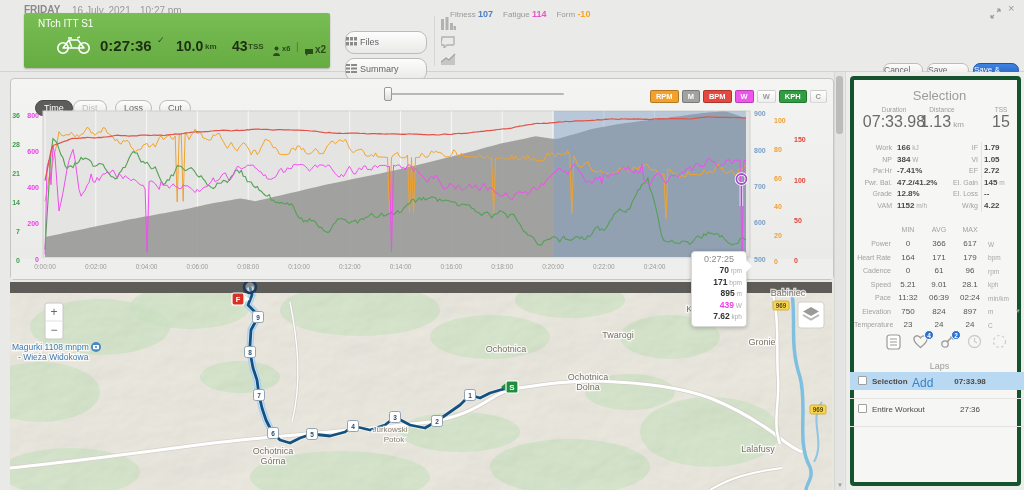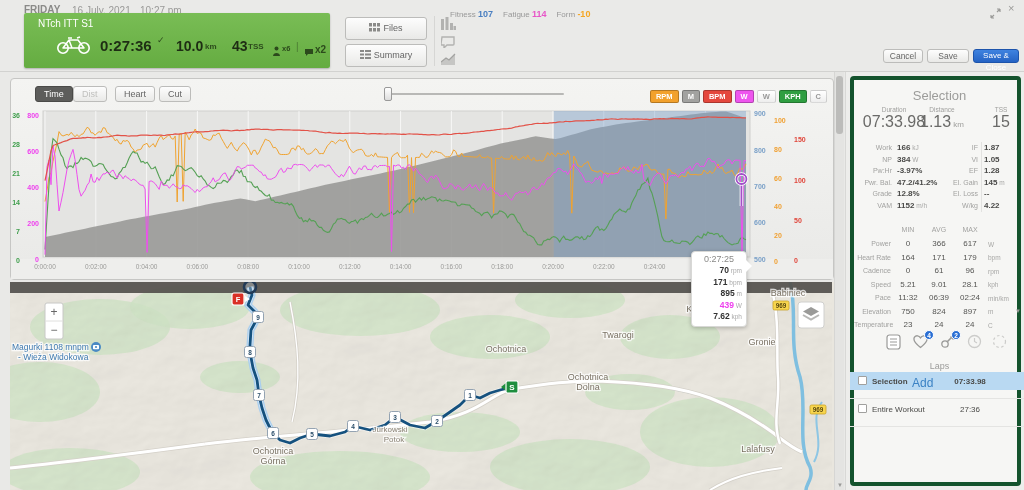--- a/index.html
+++ b/index.html
@@ -11,22 +11,22 @@
   #topbar { position:absolute; left:0; top:0; width:1024px; height:72px; background:#eaeae8; border-bottom:1px solid #d2d2d0; }
   .hdr-day { font-size:10px; font-weight:bold; color:#8a8a88; }
   .hdr-date,.hdr-time { font-size:10px; color:#9a9a98; }
   .metric-label { font-size:8px; color:#999; }
   .metric-value { font-size:9px; font-weight:bold; }
   #workout-bar { position:absolute; left:24px; top:13px; width:306px; height:55px;
     background:linear-gradient(#79bd55,#65ac41); border-radius:2px; box-shadow:0 1px 2px rgba(0,0,0,.25); }
   #workout-title { position:absolute; left:14px; top:5px; font-size:10px; color:#fff; }
   .big-num { font-size:14px; font-weight:bold; color:#1e2d14; }
   .unit-sm { font-size:8px; font-weight:bold; color:#2c4a1c; }
-  .btn { display:inline-block; background:linear-gradient(#fdfdfd,#e9e9e7); border:1px solid #bcbcba; border-radius:3px;
-    color:#666; font-size:9px; text-align:center; cursor:pointer; }
+  .btn { display:inline-block; background:linear-gradient(#fdfdfd,#e9e9e7); border:1px solid #bcbcba; border-radius:9px;
+    color:#666; font-size:9px; cursor:pointer;margin-top:14px; }
   .btn-blue { background:linear-gradient(#3f83e0,#2563c4); border:1px solid #1d54ab; color:#fff; }
   
   #chart-panel { position:absolute; left:10px; top:78px; width:824px; height:202px;
     background:linear-gradient(#f4f4f2,#e9e9e7); border:1px solid #c6c6c4; border-radius:4px; }
   .ctl-btn { position:absolute; top:7px; height:16px; line-height:14px; padding:0 8px; font-size:9px; }
   .ctl-btn.active { background:#5d5d5b; border-color:#4a4a48; color:#fff; }
   .ctl-btn.disabled { color:#c0c0be; }
   .chan-btn { display:inline-block; margin-left:3px; padding:1px 5px; font-size:7.5px; font-weight:bold;
     border-radius:2px; border:1px solid rgba(0,0,0,.15); color:#999; background:linear-gradient(#fff,#eee); cursor:pointer; }
   #slider-track { position:absolute; left:375px; top:14px; width:178px; height:2px; background:#b8b8b6; border-radius:1px; }
@@ -167,21 +167,21 @@
 
     <div class="btn abs" style="left:883px;top:49px;width:40px;height:14px;line-height:12px;font-size:8.5px"><span>Cancel</span></div>
     <div class="btn abs" style="left:927px;top:49px;width:42px;height:14px;line-height:12px;font-size:8.5px"><span>Save</span></div>
     <div class="btn btn-blue abs" style="left:973px;top:49px;width:46px;height:14px;line-height:12px;font-size:8px"><span>Save &amp; Close</span></div>
   </div>
 
   <div id="chart-panel">
     <div id="chart-controls">
         <div class="btn ctl-btn active" style="left:24px">Time</div>
         <div class="btn ctl-btn disabled" style="left:62px">Dist</div>
-        <div class="btn ctl-btn " style="left:104px">Heart</div>
+        <div class="btn ctl-btn " style="left:104px">Loss</div>
         <div class="btn ctl-btn " style="left:148px">Cut</div>
       </div>
     <div id="slider-track">
         <div id="slider-thumb"></div>
       </div>
     <div class="abs" style="right:6px;top:6px" id="channel-buttons"><span class="chan-btn" style="background: linear-gradient(rgb(242, 161, 44), rgb(242, 161, 44)); color: rgb(255, 255, 255); border-color: rgba(0, 0, 0, 0.25);">RPM</span><span class="chan-btn" style="background: linear-gradient(rgb(162, 162, 160), rgb(162, 162, 160)); color: rgb(255, 255, 255); border-color: rgba(0, 0, 0, 0.25);">M</span><span class="chan-btn" style="background: linear-gradient(rgb(228, 72, 62), rgb(228, 72, 62)); color: rgb(255, 255, 255); border-color: rgba(0, 0, 0, 0.25);">BPM</span><span class="chan-btn" style="background: linear-gradient(rgb(238, 85, 238), rgb(238, 85, 238)); color: rgb(255, 255, 255); border-color: rgba(0, 0, 0, 0.25);">W</span><span class="chan-btn">W</span><span class="chan-btn" style="background: linear-gradient(rgb(47, 158, 65), rgb(47, 158, 65)); color: rgb(255, 255, 255); border-color: rgba(0, 0, 0, 0.25);">KPH</span><span class="chan-btn">C</span></div>
     <svg id="chart-svg" width="822" height="170" style="position:absolute;left:0;top:30px">
         <rect x="32" y="2" width="707" height="146" fill="#e4e4e2" stroke="#d0d0ce" stroke-width="1"></rect>
         <rect x="0" y="150" width="822" height="20" fill="#eeeeec"></rect>
         <line x1="34" y1="2" x2="34" y2="148" stroke="rgba(255,255,255,.7)" stroke-width="1"></line>
@@ -415,33 +415,33 @@
             <div class="sum-label">TSS</div>
             <div class="sum-value">15</div>
           </div>
         </div>
       <div id="sel-stats">
           <div class="stat-label" style="left:0;top:64px;width:38px">Work</div>
           <div class="stat-value" style="left:43px;top:63px">166<span class="stat-unit"> kJ</span></div>
           <div class="stat-label" style="left:0;top:75.5px;width:38px">NP</div>
           <div class="stat-value" style="left:43px;top:74.5px">384<span class="stat-unit"> W</span></div>
           <div class="stat-label" style="left:0;top:87px;width:38px">Pw:Hr</div>
-          <div class="stat-value" style="left:43px;top:86px">-3.97%</div>
+          <div class="stat-value" style="left:43px;top:86px">-7.41%</div>
           <div class="stat-label" style="left:0;top:98.5px;width:38px">Pwr. Bal.</div>
           <div class="stat-value" style="left:43px;top:97.5px">47.2/41.2%</div>
           <div class="stat-label" style="left:0;top:110px;width:38px">Grade</div>
           <div class="stat-value" style="left:43px;top:109px">12.8%</div>
           <div class="stat-label" style="left:0;top:121.5px;width:38px">VAM</div>
           <div class="stat-value" style="left:43px;top:120.5px">1152<span class="stat-unit"> m/h</span></div>
           <div class="stat-label" style="left:95px;top:64px;width:29px">IF</div>
-          <div class="stat-value" style="left:130px;top:63px">1.87</div>
+          <div class="stat-value" style="left:130px;top:63px">1.79</div>
           <div class="stat-label" style="left:95px;top:75.5px;width:29px">VI</div>
           <div class="stat-value" style="left:130px;top:74.5px">1.05</div>
           <div class="stat-label" style="left:95px;top:87px;width:29px">EF</div>
-          <div class="stat-value" style="left:130px;top:86px">1.28</div>
+          <div class="stat-value" style="left:130px;top:86px">2.72</div>
           <div class="stat-label" style="left:95px;top:98.5px;width:29px">El. Gain</div>
           <div class="stat-value" style="left:130px;top:97.5px">145<span class="stat-unit"> m</span></div>
           <div class="stat-label" style="left:95px;top:110px;width:29px">El. Loss</div>
           <div class="stat-value" style="left:130px;top:109px">--</div>
           <div class="stat-label" style="left:95px;top:121.5px;width:29px">W/kg</div>
           <div class="stat-value" style="left:130px;top:120.5px">4.22</div>
         </div>
       <div class="abs" style="left:127px;top:62px;width:1px;height:70px;background:#e2e2e0"></div>
       <div id="stats-table">
           <div class="tbl-h" style="left:40px;top:146px">MIN</div>

